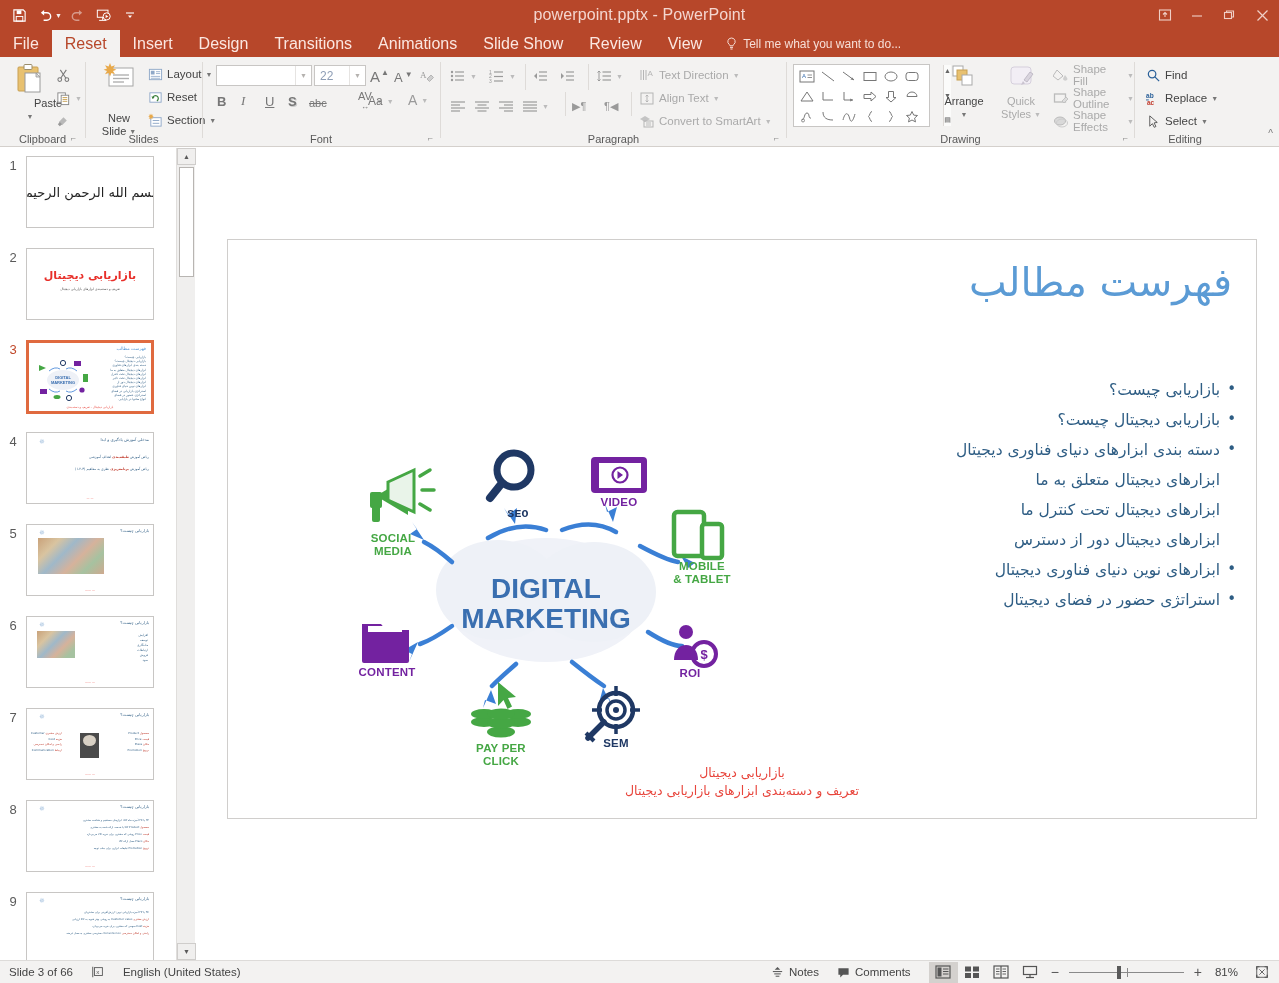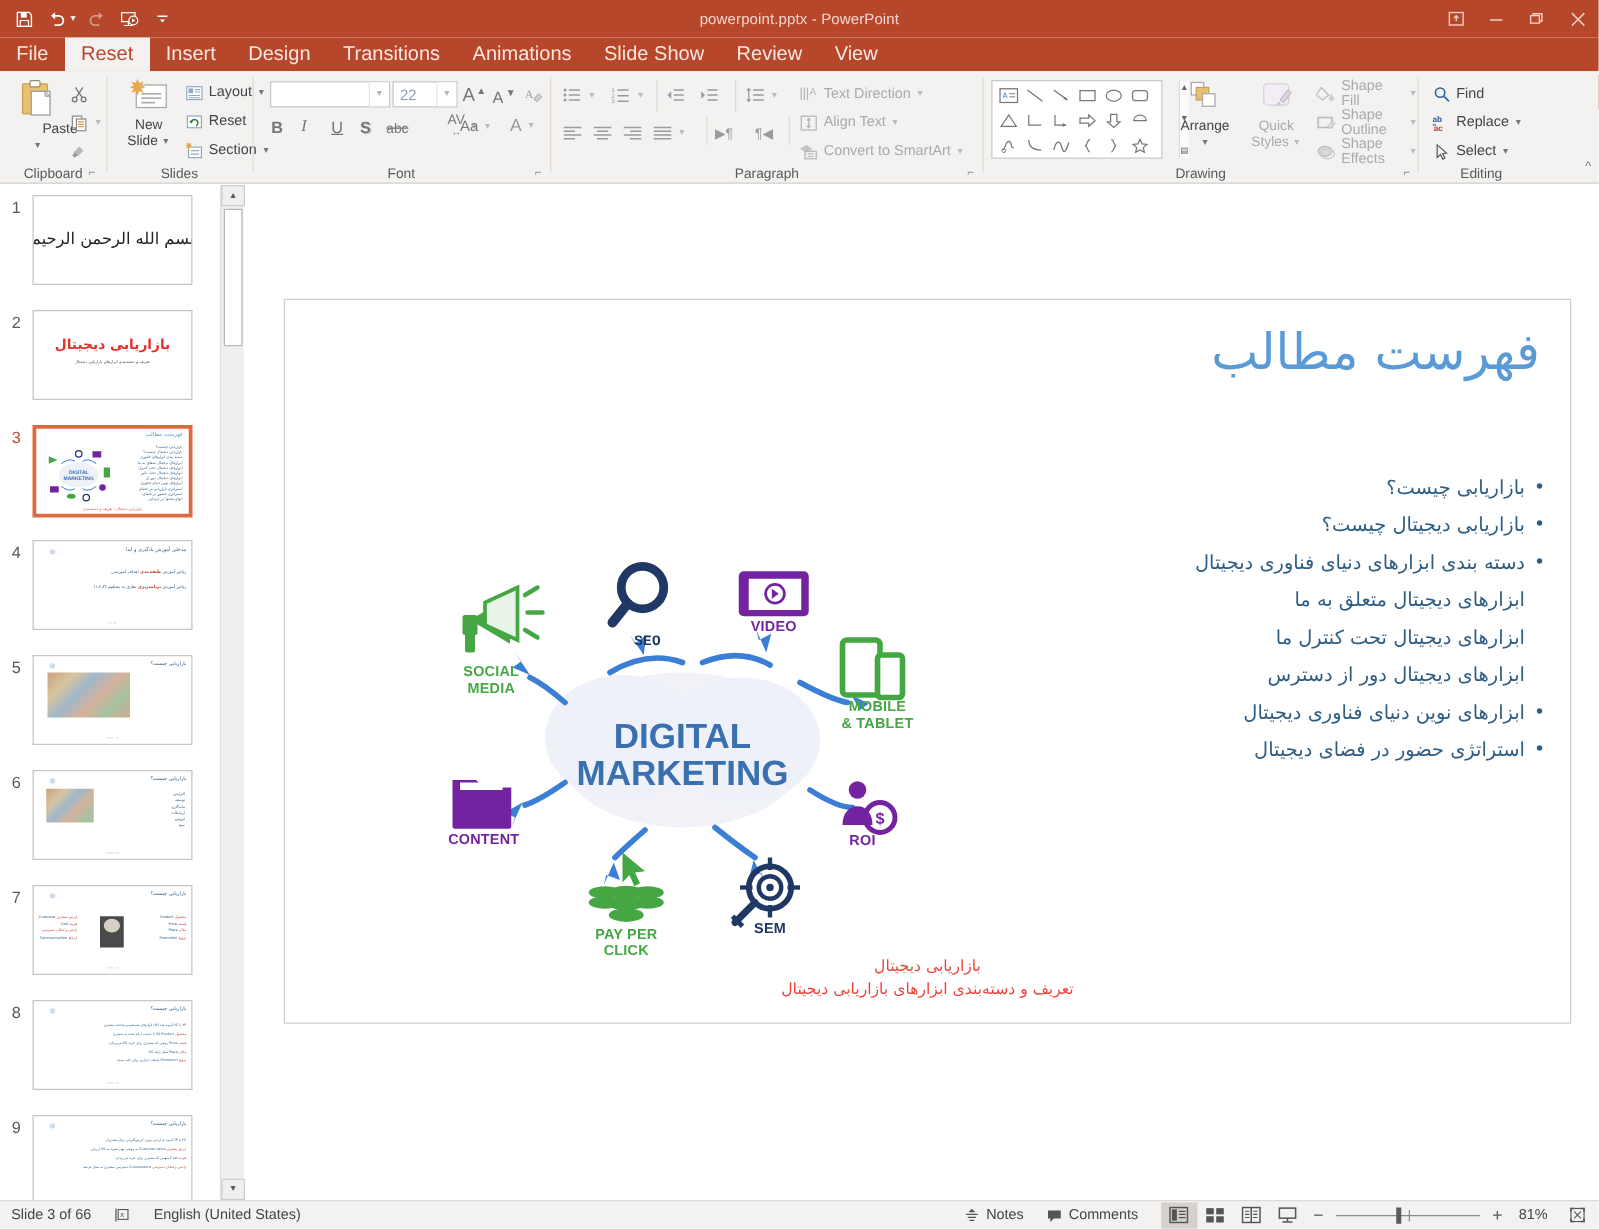--- a/index.html
+++ b/index.html
@@ -20,21 +20,21 @@
   .qat { display: flex; align-items: center; gap: 2px; padding-left: 7px; }
   .qat-btn {
     width: 24px; height: 24px; display: flex; align-items: center; justify-content: center;
     color: #fff;
   }
   .qat-btn svg { display: block; }
   .qat-btn.dim { opacity: 0.45; }
   .qat-caret { font-size: 7px; margin-left: -4px; margin-right: 2px; opacity: .9;}
   .title-text {
     position: absolute; left: 0; right: 0; text-align: center;
-    font-size: 12px; color: #f4d6cf; letter-spacing: .1px;
+    font-size: 16px; color: #f4d6cf; letter-spacing: .1px;
     pointer-events: none;
   }
   .wincontrols {
     position: absolute; right: 0; top: 0; height: 30px; display: flex;
   }
   .wc {
     width: 32px; height: 30px; display: flex; align-items: center; justify-content: center;
     color: #f0cfc6;
   }
   .wc.close { width: 34px; }
@@ -289,20 +289,30 @@
 <div class="tabstrip">
   <div class="tab">File</div>
   <div class="tab active">Reset</div>
   <div class="tab">Insert</div>
   <div class="tab">Design</div>
   <div class="tab">Transitions</div>
   <div class="tab">Animations</div>
   <div class="tab">Slide Show</div>
   <div class="tab">Review</div>
   <div class="tab">View</div>
+  <div class="tellme">
+    <span class="bulb icon">
+      <svg width="11" height="14" viewBox="0 0 11 14">
+          <path d="M5.5 1a3.6 3.6 0 00-2.2 6.5c.4.4.6.9.6 1.3h3.2c0-.4.2-.9.6-1.3A3.6 3.6 0 005.5 1z" fill="none" stroke="#f6ded7" stroke-width="1"></path>
+          <line x1="4" y1="10.4" x2="7" y2="10.4" stroke="#f6ded7" stroke-width="1"></line>
+          <line x1="4.4" y1="12" x2="6.6" y2="12" stroke="#f6ded7" stroke-width="1"></line>
+        </svg>
+    </span>
+    <span>Tell me what you want to do...</span>
+  </div>
   <div class="signin-wrap">
     <div class="signin">Sign in</div>
     <div class="sharebtn">
       <span class="icon">
         <svg width="14" height="14" viewBox="0 0 14 14">
             <circle cx="5.5" cy="4" r="2.6" fill="none" stroke="#fff" stroke-width="1.1"></circle>
             <path d="M1.5 12.5c0-2.4 1.8-4 4-4s4 1.6 4 4" fill="none" stroke="#fff" stroke-width="1.1"></path>
             <line x1="11" y1="5.5" x2="11" y2="10" stroke="#fff" stroke-width="1.1"></line>
             <line x1="8.8" y1="7.8" x2="13.2" y2="7.8" stroke="#fff" stroke-width="1.1"></line>
           </svg>
@@ -366,21 +376,21 @@
     <div class="bigbtn" style="left:6px; top:6px; width:54px;">
       <span class="icon">
         <svg width="34" height="30" viewBox="0 0 34 30">
             <rect x="7" y="5" width="24" height="18" fill="#fff" stroke="#a6a6a6" stroke-width="1"></rect>
             <line x1="11" y1="12" x2="27" y2="12" stroke="#b0b0b0" stroke-width="1.4"></line>
             <line x1="11" y1="15.5" x2="27" y2="15.5" stroke="#b0b0b0" stroke-width="1.4"></line>
             <line x1="11" y1="19" x2="22" y2="19" stroke="#b0b0b0" stroke-width="1.4"></line>
             <path d="M6 0l1.4 3.4L11 2.2 9 5.4l3.4 1.3L9 8l2 3.2-3.6-1.2L6 13.4 4.6 10 1 11.2 3 8 -.4 6.7 3 5.4 1 2.2l3.6 1.2z" fill="#e8a94a" transform="translate(2,0)"></path>
           </svg>
       </span>
-      <span style="margin-top:1px;">New</span>
+      <span style="margin-top:19px;">New</span>
       <span style="display:flex;align-items:center;gap:3px;">
         <span>Slide</span>
         <span class="caret">▼</span>
       </span>
     </div>
     <div class="smallbtn" style="left:62px; top:6px;">
       <span class="icon">
         <svg width="15" height="15" viewBox="0 0 16 16">
             <rect x="1.5" y="2.5" width="13" height="11" fill="#fff" stroke="#8fa8c8" stroke-width="1"></rect>
             <rect x="3" y="4" width="4" height="4" fill="#8fa8c8"></rect>

